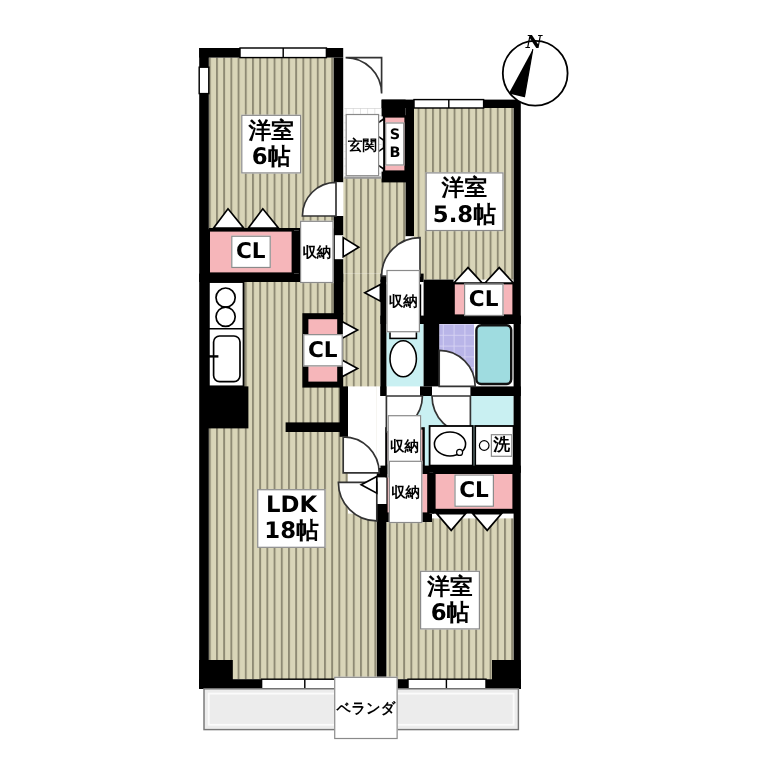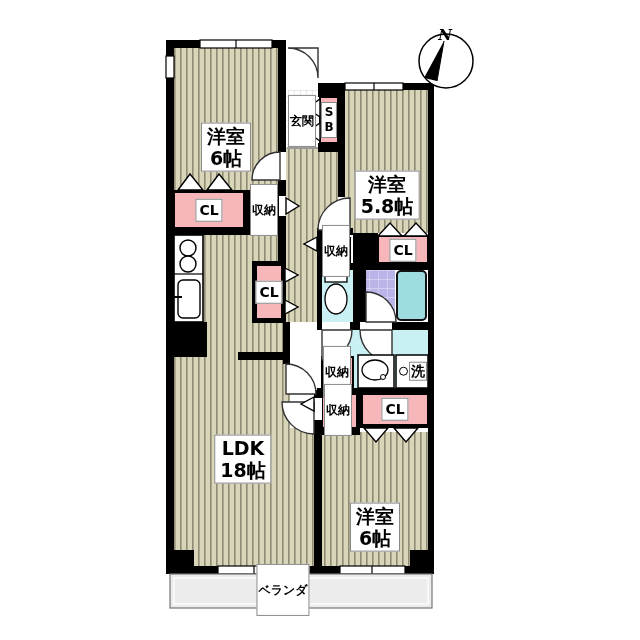--- a/index.html
+++ b/index.html
@@ -7,23 +7,23 @@
     position:relative;width:640px;height:640px;background:#fff;overflow:hidden;
     font-family:"DejaVu Sans",sans-serif;color:#000;
   }
   .screen svg{position:absolute;left:0;top:0;}
   .lbl{
     position:absolute;transform:translate(-50%,-50%);
     background:#fff;border:1px solid #8a8a8a;
     text-align:center;white-space:nowrap;line-height:1.18;
     font-weight:700;color:#000;
   }
-  .room-lbl{font-size:19px;padding:1px 5px;margin-top:27px;}
+  .room-lbl{font-size:19px;padding:1px 5px;}
   .room-lbl span{display:block;}
-  .mid-lbl{font-size:14px;padding:2px 3px;}
+  .mid-lbl{font-size:18px;padding:2px 3px;}
   .sm-lbl{font-size:12px;padding:18px 1px;}
   .vert{writing-mode:vertical-rl;text-orientation:upright;letter-spacing:1px;padding:2px 0;}
   .nolabelbox{background:transparent;border:none;}
   .north{font-family:"DejaVu Serif",serif;font-style:italic;font-size:15px;font-weight:700;}
   .laundry-wrap{display:flex;align-items:center;gap:1px;background:transparent;border:none;}
   .faucet-dot{display:inline-block;width:7px;height:7px;border:1.5px solid #000;border-radius:50%;background:#fff;}
   .laundry-txt{background:#fff;border:1px solid #8a8a8a;font-size:14px;font-weight:700;padding:0 1px;}
 </style>
 </head>
 <body>
@@ -227,17 +227,17 @@
 <div class="lbl mid-lbl" style="left:269px;top:292px;">CL</div>
 <div class="lbl sm-lbl" style="left:337px;top:372px;">収納</div>
 <div class="lbl sm-lbl" style="left:338px;top:410px;">収納</div>
 <div class="lbl mid-lbl" style="left:395px;top:409px;">CL</div>
 
 <div class="lbl laundry-wrap" style="left:413px;top:371px;">
   <span class="faucet-dot"></span>
   <span class="laundry-txt">洗</span>
 </div>
 
-<div class="lbl sm-lbl" style="left:283px;top:590px;">ベランダ</div>
+<div class="lbl sm-lbl" style="left:305px;top:590px;">ベランダ</div>
 
 <div class="lbl nolabelbox north" style="left:445px;top:36px;">N</div>
 
 </div>
 
 </body></html>

